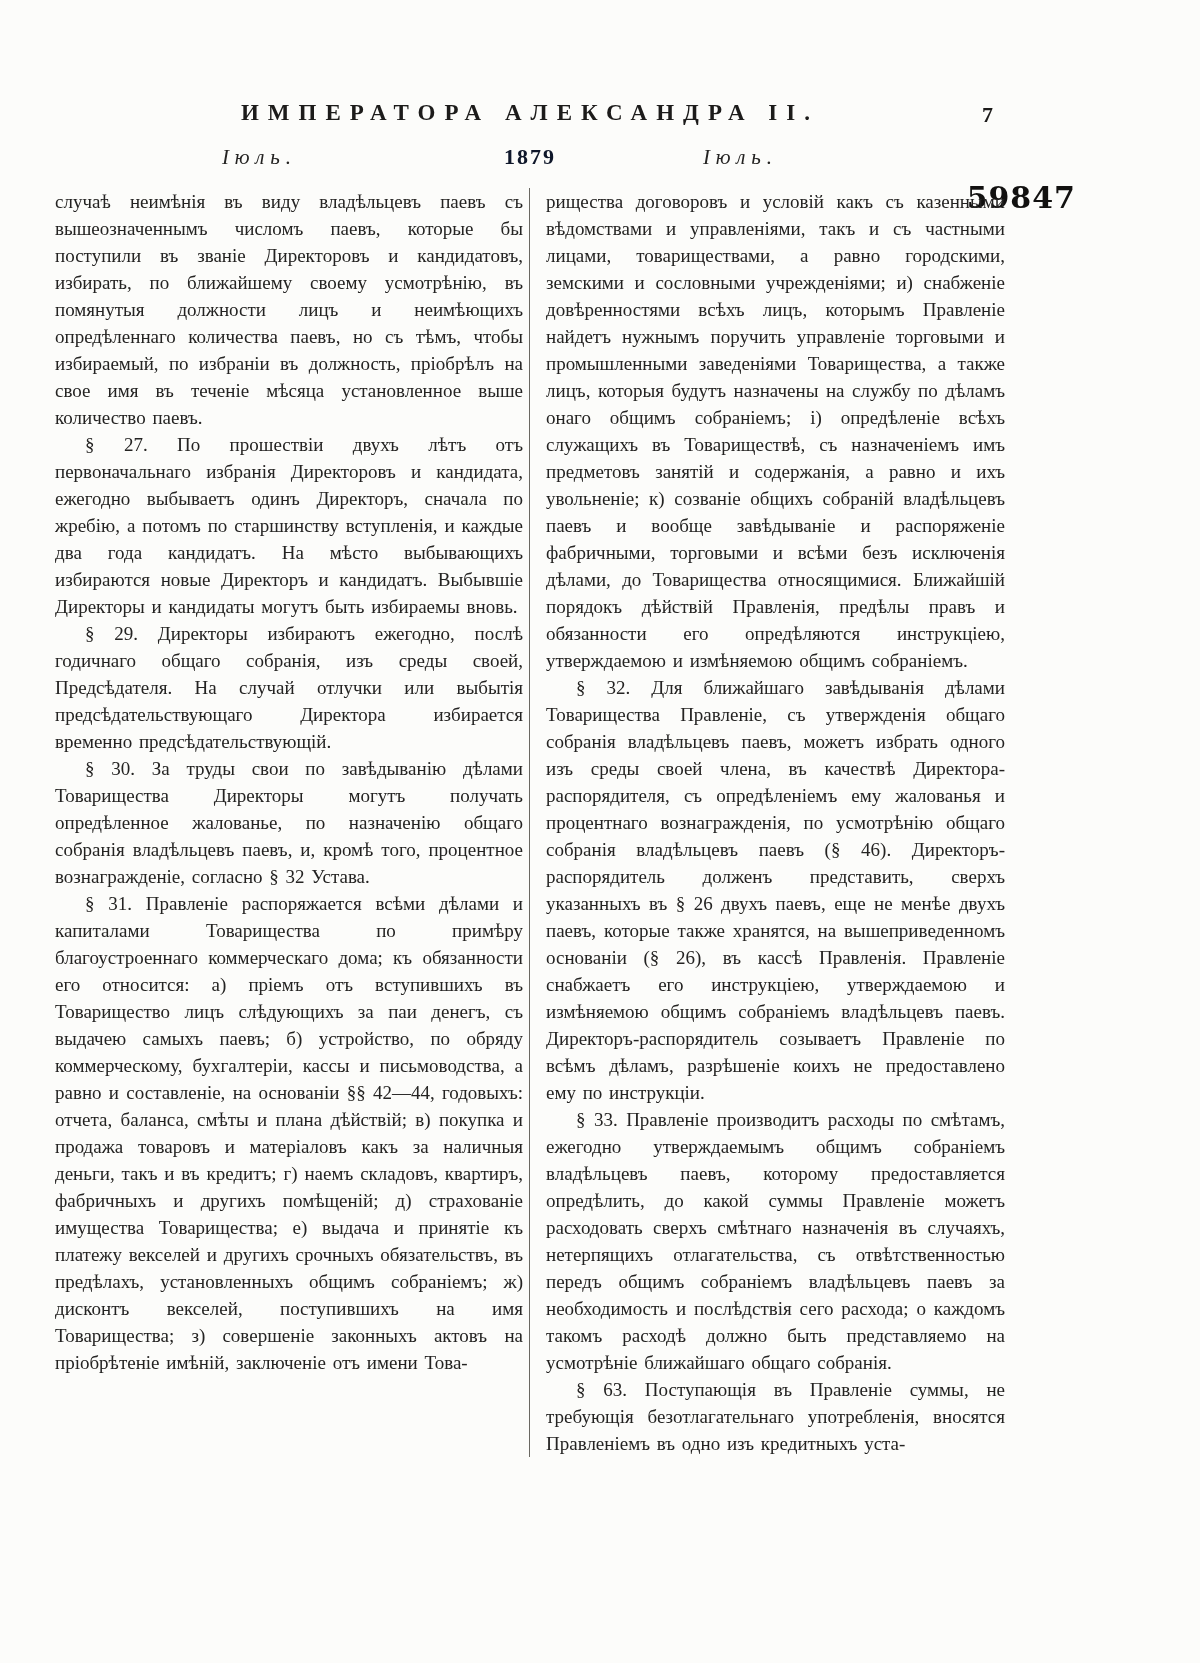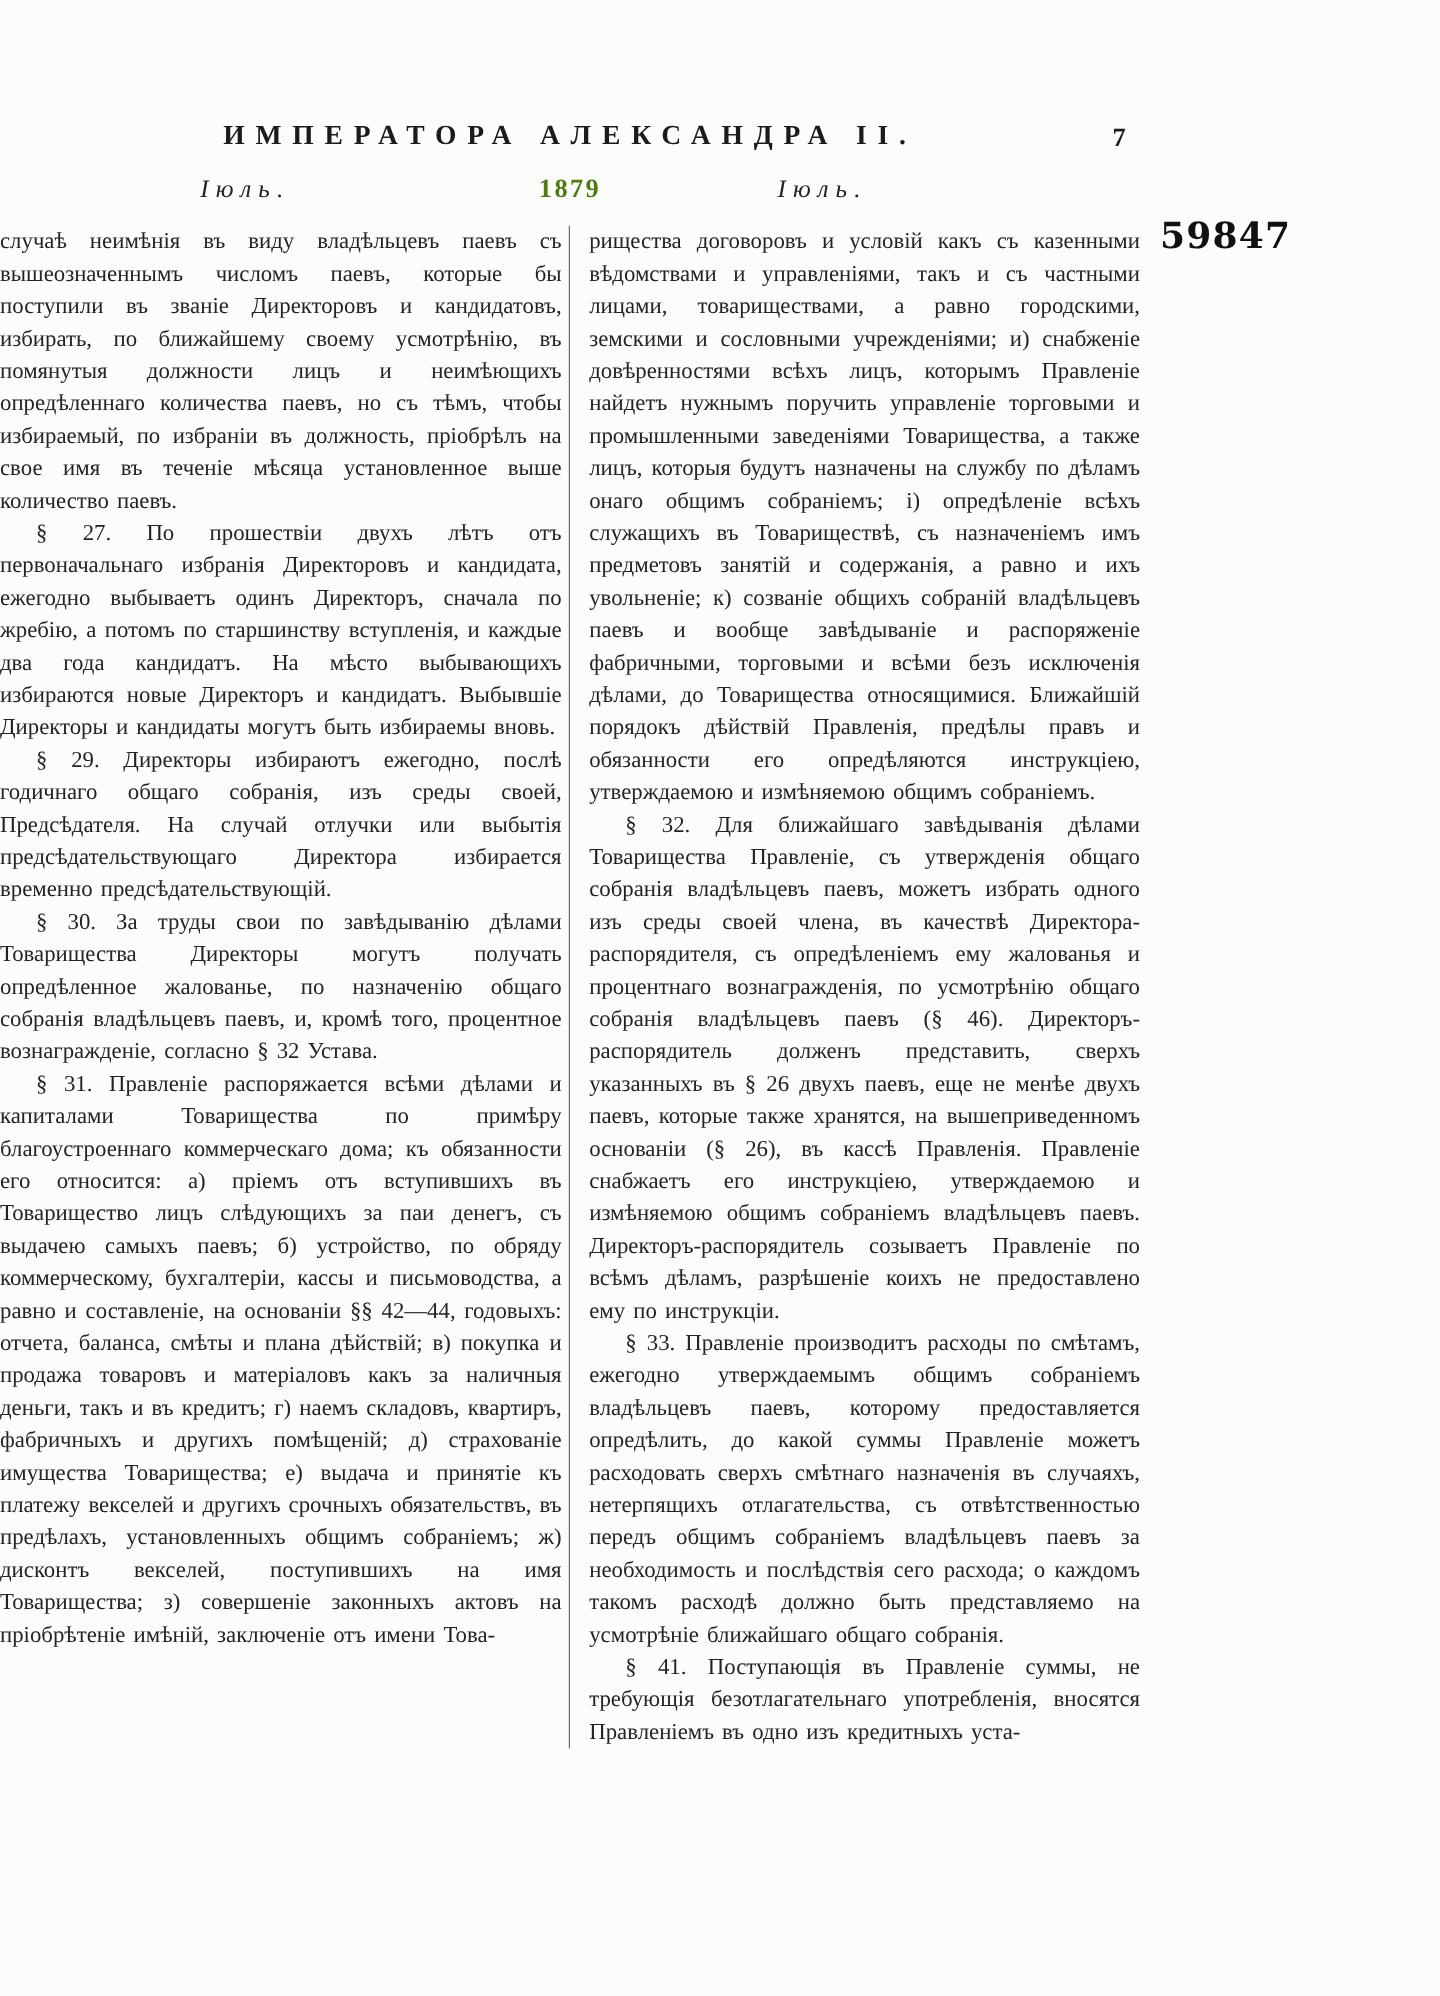--- a/index.html
+++ b/index.html
@@ -13,20 +13,21 @@
     height: 1663px;
     margin: 0 auto;
     background: #fcfcfa;
     color: #222120;
     font-family: "Liberation Serif", "DejaVu Serif", serif;
     overflow: hidden;
     box-sizing: border-box;
   }
   .content {
     position: relative;
+    margin-left: 55px;
     width: 950px;
     padding-top: 100px;
     box-sizing: border-box;
   }
   .header-row {
     position: relative;
     text-align: center;
     height: 40px;
   }
   .page-title {
@@ -58,21 +59,21 @@
     letter-spacing: 6px;
     text-align: center;
     color: #242322;
   }
   .month.left  { transform: translateX(-20px); }
   .month.right { transform: translateX(-40px); }
   .year {
     font-size: 22px;
     font-weight: 600;
     text-align: right;
-    color: #4d7c0f;
+    color: #0f172a;
     letter-spacing: 2px;
   }
   .stamp {
     position: absolute;
     top: 180px;
     right: 124px;
     font-size: 30px;
     font-weight: 700;
     letter-spacing: 1px;
     color: #121110;
@@ -133,19 +134,19 @@
         <p>§ 27. По прошествіи двухъ лѣтъ отъ первоначальнаго избранія Директоровъ и кандидата, ежегодно выбываетъ одинъ Директоръ, сначала по жребію, а потомъ по старшинству вступленія, и каждые два года кандидатъ. На мѣсто выбывающихъ избираются новые Директоръ и кандидатъ. Выбывшіе Директоры и кандидаты могутъ быть избираемы вновь.</p>
         <p>§ 29. Директоры избираютъ ежегодно, послѣ годичнаго общаго собранія, изъ среды своей, Предсѣдателя. На случай отлучки или выбытія предсѣдательствующаго Директора избирается временно предсѣдательствующій.</p>
         <p>§ 30. За труды свои по завѣдыванію дѣлами Товарищества Директоры могутъ получать опредѣленное жалованье, по назначенію общаго собранія владѣльцевъ паевъ, и, кромѣ того, процентное вознагражденіе, согласно § 32 Устава.</p>
         <p>§ 31. Правленіе распоряжается всѣми дѣлами и капиталами Товарищества по примѣру благоустроеннаго коммерческаго дома; къ обязанности его относится: а) пріемъ отъ вступившихъ въ Товарищество лицъ слѣдующихъ за паи денегъ, съ выдачею самыхъ паевъ; б) устройство, по обряду коммерческому, бухгалтеріи, кассы и письмоводства, а равно и составленіе, на основаніи §§ 42—44, годовыхъ: отчета, баланса, смѣты и плана дѣйствій; в) покупка и продажа товаровъ и матеріаловъ какъ за наличныя деньги, такъ и въ кредитъ; г) наемъ складовъ, квартиръ, фабричныхъ и другихъ помѣщеній; д) страхованіе имущества Товарищества; е) выдача и принятіе къ платежу векселей и другихъ срочныхъ обязательствъ, въ предѣлахъ, установленныхъ общимъ собраніемъ; ж) дисконтъ векселей, поступившихъ на имя Товарищества; з) совершеніе законныхъ актовъ на пріобрѣтеніе имѣній, заключеніе отъ имени Това-</p>
       </div>
 
       <div class="column right">
         <p>рищества договоровъ и условій какъ съ казенными вѣдомствами и управленіями, такъ и съ частными лицами, товариществами, а равно городскими, земскими и сословными учрежденіями; и) снабженіе довѣренностями всѣхъ лицъ, которымъ Правленіе найдетъ нужнымъ поручить управленіе торговыми и промышленными заведеніями Товарищества, а также лицъ, которыя будутъ назначены на службу по дѣламъ онаго общимъ собраніемъ; і) опредѣленіе всѣхъ служащихъ въ Товариществѣ, съ назначеніемъ имъ предметовъ занятій и содержанія, а равно и ихъ увольненіе; к) созваніе общихъ собраній владѣльцевъ паевъ и вообще завѣдываніе и распоряженіе фабричными, торговыми и всѣми безъ исключенія дѣлами, до Товарищества относящимися. Ближайшій порядокъ дѣйствій Правленія, предѣлы правъ и обязанности его опредѣляются инструкціею, утверждаемою и измѣняемою общимъ собраніемъ.</p>
         <p>§ 32. Для ближайшаго завѣдыванія дѣлами Товарищества Правленіе, съ утвержденія общаго собранія владѣльцевъ паевъ, можетъ избрать одного изъ среды своей члена, въ качествѣ Директора-распорядителя, съ опредѣленіемъ ему жалованья и процентнаго вознагражденія, по усмотрѣнію общаго собранія владѣльцевъ паевъ (§ 46). Директоръ-распорядитель долженъ представить, сверхъ указанныхъ въ § 26 двухъ паевъ, еще не менѣе двухъ паевъ, которые также хранятся, на вышеприведенномъ основаніи (§ 26), въ кассѣ Правленія. Правленіе снабжаетъ его инструкціею, утверждаемою и измѣняемою общимъ собраніемъ владѣльцевъ паевъ. Директоръ-распорядитель созываетъ Правленіе по всѣмъ дѣламъ, разрѣшеніе коихъ не предоставлено ему по инструкціи.</p>
         <p>§ 33. Правленіе производитъ расходы по смѣтамъ, ежегодно утверждаемымъ общимъ собраніемъ владѣльцевъ паевъ, которому предоставляется опредѣлить, до какой суммы Правленіе можетъ расходовать сверхъ смѣтнаго назначенія въ случаяхъ, нетерпящихъ отлагательства, съ отвѣтственностью передъ общимъ собраніемъ владѣльцевъ паевъ за необходимость и послѣдствія сего расхода; о каждомъ такомъ расходѣ должно быть представляемо на усмотрѣніе ближайшаго общаго собранія.</p>
-        <p>§ 41. Поступающія въ Правленіе суммы, не требующія безотлагательнаго употребленія, вносятся Правленіемъ въ одно изъ кредитныхъ уста-</p>
+        <p>§ 63. Поступающія въ Правленіе суммы, не требующія безотлагательнаго употребленія, вносятся Правленіемъ въ одно изъ кредитныхъ уста-</p>
       </div>
 
     </div>
 
   </div>
 </div>
 
 </body></html>

